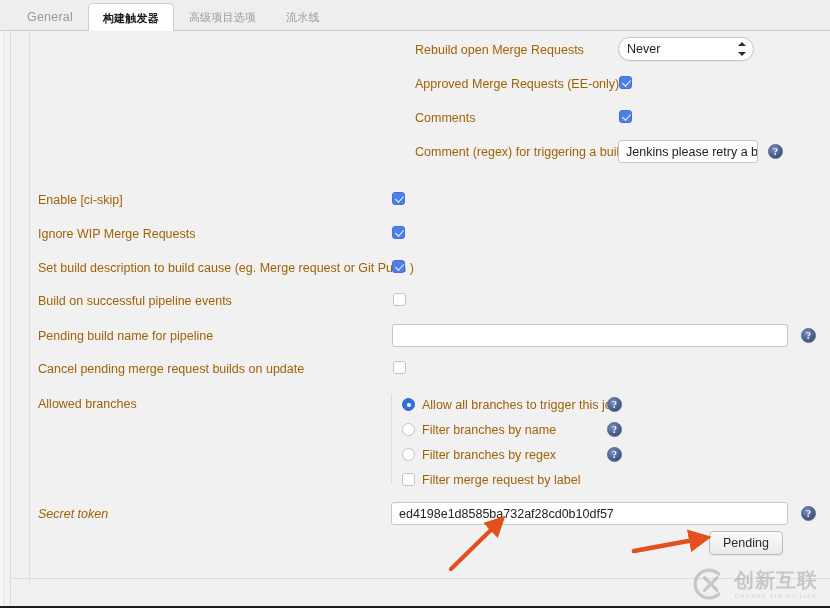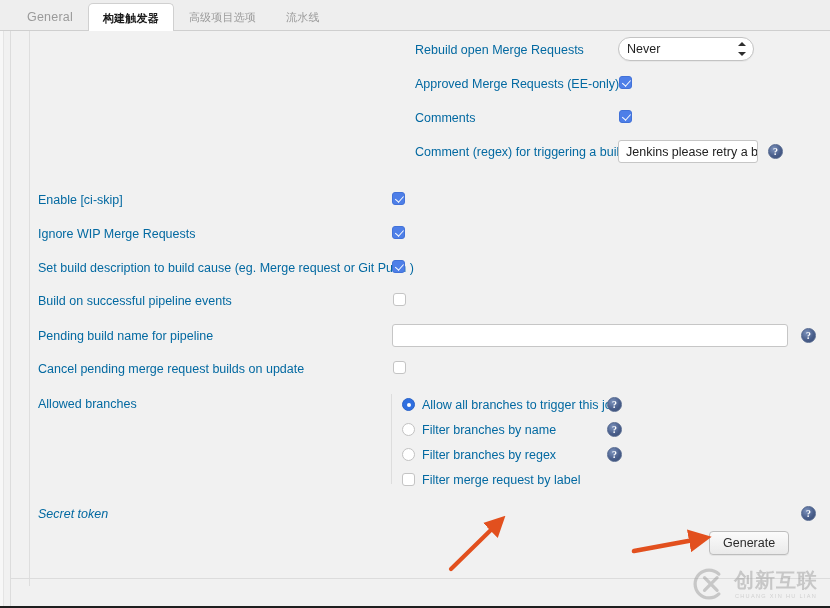--- a/index.html
+++ b/index.html
@@ -98,21 +98,21 @@
     left: 0; top: 0; bottom: 0;
     width: 3px;
     background: #f7f7f7;
     border-right: 1px solid #e4e4e4;
   }
 
   
   .grp-lbl {
     position: absolute;
     font-size: 12.5px;
-    color: #0369a1;
+    color: #a16207;
     white-space: nowrap;
     text-align: left;
   }
 
   
   .sel {
     width: 136px;
     height: 24px;
     background: #ffffff;
     border: 1px solid #c3c3c3;
@@ -358,23 +358,24 @@
     <span class="help" style="position:absolute; left:607px; top:391px;">?</span>
 
     <span class="rd off" style="position:absolute; left:402px; top:417px;"></span>
     <div class="grp-lbl" style="left:422px; top:417px;">Filter branches by regex</div>
     <span class="help" style="position:absolute; left:607px; top:416px;">?</span>
 
     <span class="cb off" style="position:absolute; left:402px; top:442px;"></span>
     <div class="grp-lbl" style="left:422px; top:442px;">Filter merge request by label</div>
 
     <div class="grp-lbl" style="left:38px; top:476px;font-style:italic;">Secret token</div>
+    <div class="txt" style="position:absolute; left:391px; top:471px; width:397px;">ed4198e1d8585ba732af28cd0b10df57</div>
     <span class="help" style="position:absolute; left:801px; top:475px;">?</span>
 
-    <div class="btn" style="position:absolute; left:709px; top:500px;">Generate</div>
+    <div class="btn" style="position:absolute; left:709px; top:500px;">Pending</div>
   </div>
 
   <svg class="arrows" viewBox="0 0 830 608">
     <defs>
       <marker id="ah" markerWidth="5" markerHeight="5" refX="2.2" refY="2.5" orient="auto" markerUnits="strokeWidth">
         <path d="M0,0 L5,2.5 L0,5 z" fill="#e2501e"></path>
       </marker>
     </defs>
 
     <line x1="451" y1="569" x2="497" y2="524" stroke="#e2501e" stroke-width="4.2" stroke-linecap="round" marker-end="url(#ah)"></line>

